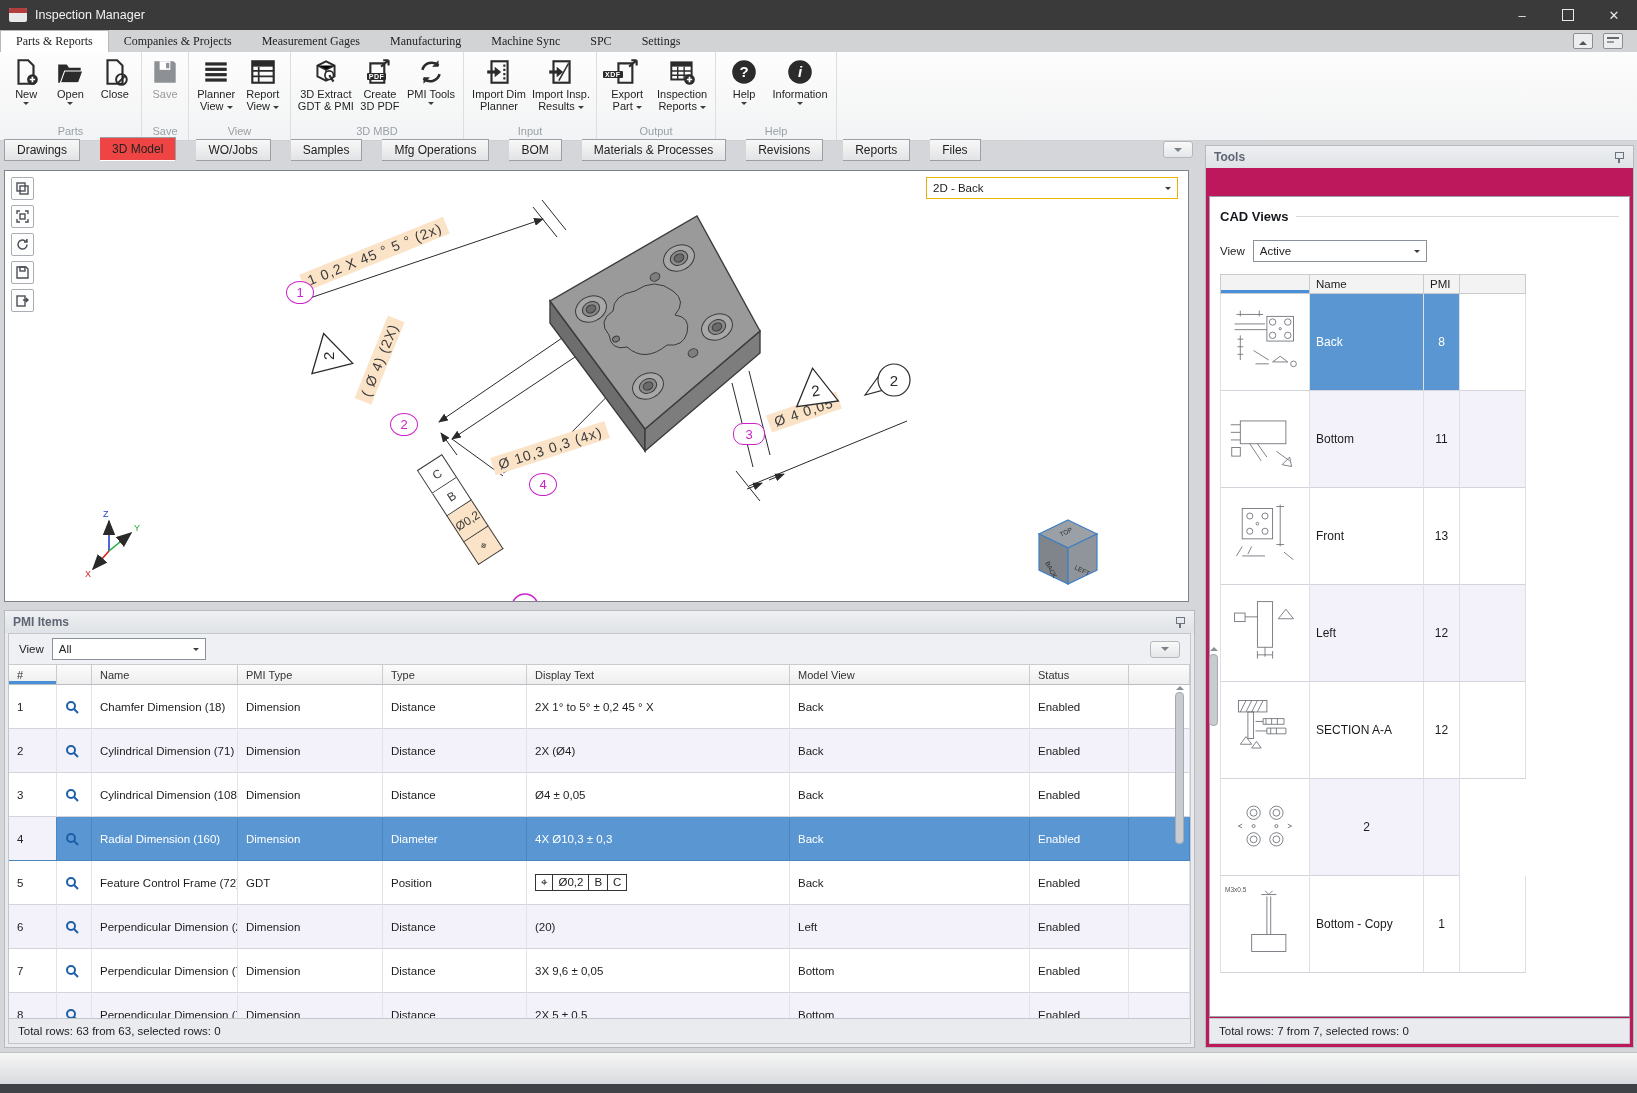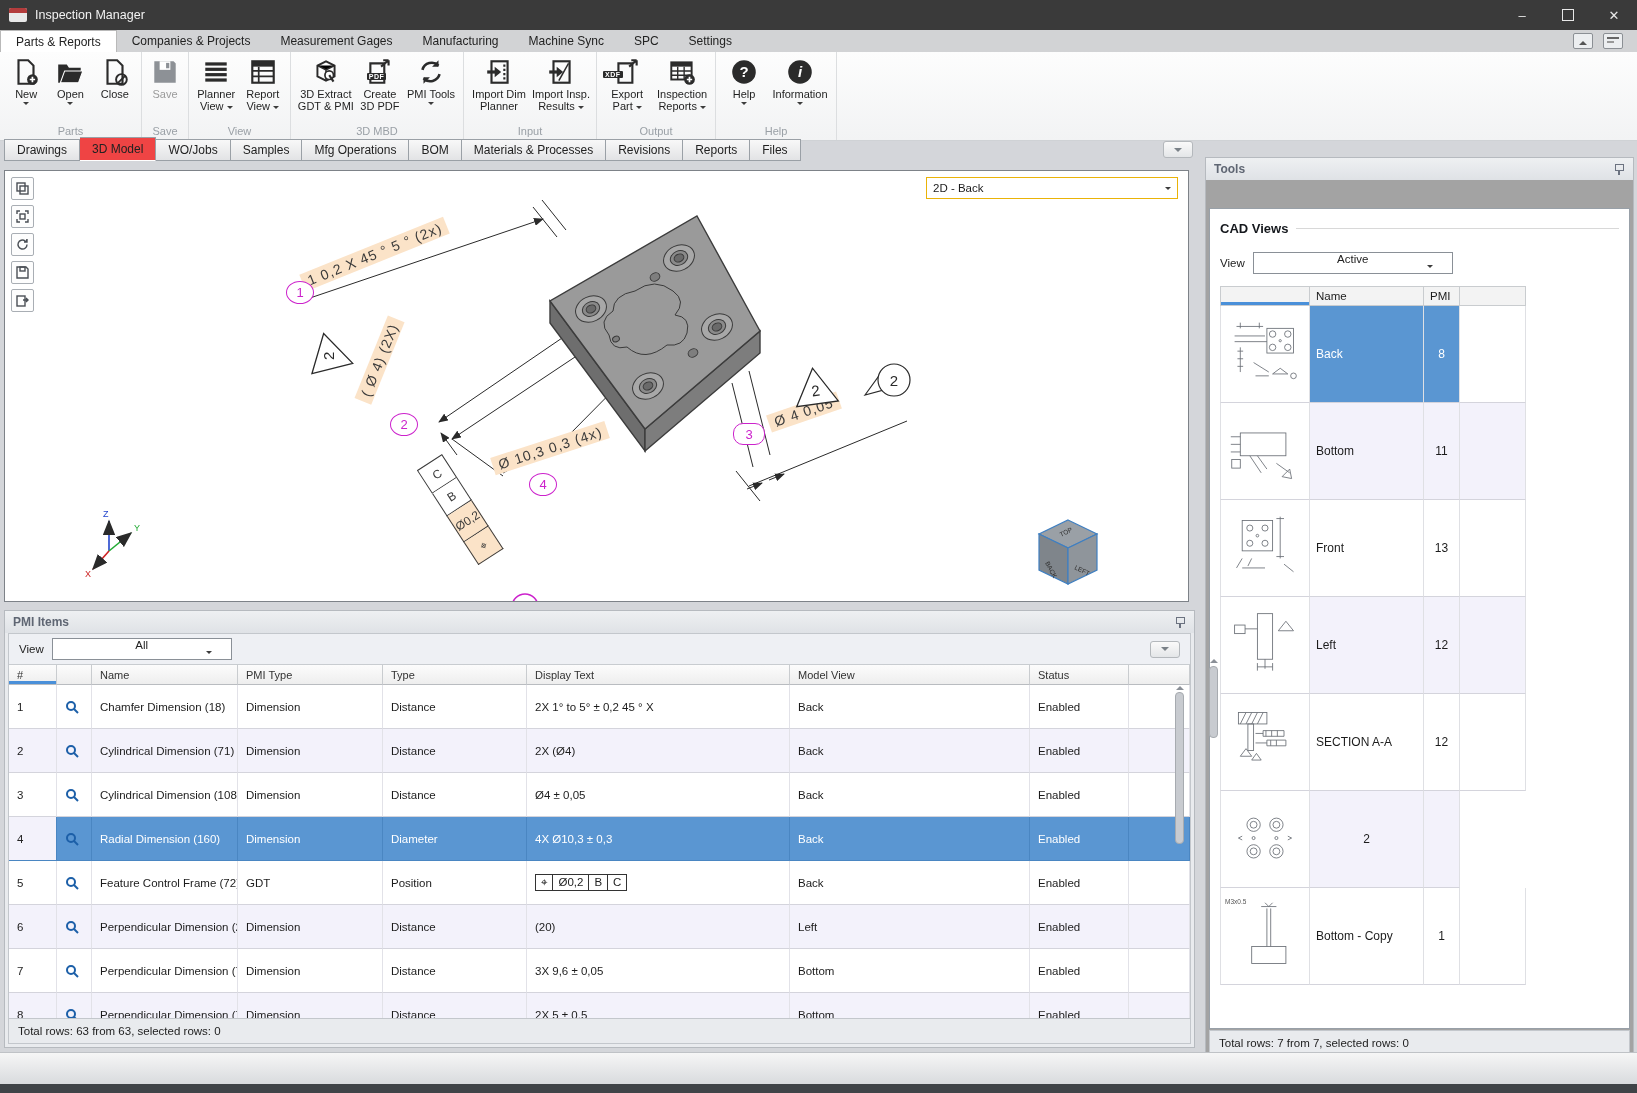--- a/index.html
+++ b/index.html
@@ -8,42 +8,42 @@
   
   .titlebar{position:absolute;left:0;top:0;width:1637px;height:30px;background:#3a3a3a;display:flex;align-items:center;color:#f2f2f2;}
   .titlebar .app-ico{width:18px;height:14px;margin:0 8px 0 9px;background:#e9e9e9;border-radius:2px;position:relative;}
   .titlebar .app-ico:before{content:"";position:absolute;left:0;top:0;right:0;height:5px;background:#b33c3c;border-radius:2px 2px 0 0;}
   .titlebar .ttl{font-size:12.5px;}
   .win-btns{margin-left:auto;display:flex;height:30px;}
   .win-btn{width:46px;height:30px;display:flex;align-items:center;justify-content:center;color:#e8e8e8;font-size:13px;}
   .win-btn .maxbox{width:10px;height:10px;border:1px solid #e8e8e8;}
   
   .menubar{position:absolute;left:0;top:30px;width:1637px;height:22px;background:#d2d3d5;display:flex;align-items:stretch;}
-  .menutab{padding:0 15px;display:flex;align-items:center;font-size:12px;color:#222;}
+  .menutab{padding:0 15px;display:flex;align-items:center;font-size:12px;color:#222;font-family:Liberation Serif, serif;}
   .menutab.active{background:#ffffff;border:1px solid #b9b9b9;border-bottom:none;}
   .menu-right{margin-left:auto;display:flex;align-items:center;gap:10px;padding-right:14px;}
   .mr-ico{width:18px;height:14px;border:1px solid #8b8f94;border-radius:2px;background:#eceef0;position:relative;}
   .mr-ico.up:before{content:"";position:absolute;left:5px;top:7px;border:4px solid transparent;border-bottom-color:#555;border-top:none;}
   .mr-ico.form:before{content:"";position:absolute;left:3px;top:3px;right:3px;height:2px;background:#666;}
   .mr-ico.form:after{content:"";position:absolute;left:3px;top:7px;width:7px;height:2px;background:#999;}
   
   .ribbon{position:absolute;left:0;top:52px;width:1637px;height:88px;background:linear-gradient(#fdfdfd,#f2f3f4);border-bottom:1px solid #cfd2d5;display:flex;}
   .rgroup{display:flex;flex-direction:column;border-right:1px solid #dcdee0;}
   .rbtns{flex:1;display:flex;align-items:flex-start;padding:3px 4px 0 4px;}
   .rglabel{height:15px;text-align:center;font-size:11px;color:#9aa0a6;}
   .rbtn{width:48px;display:flex;flex-direction:column;align-items:center;padding-top:2px;cursor:default;}
   .rbtn.w62{width:64px;}.rbtn.w55{width:58px;justify-content:center;}
   .rbtn svg{width:30px;height:30px;}
   .rbl{font-size:11px;line-height:12px;text-align:center;color:#1f1f1f;margin-top:1px;}
   .rbtn.disabled .rbl{color:#9b9b9b;}
   .caret{display:inline-block;width:0;height:0;border:3.5px solid transparent;border-top-color:#3c3c3c;border-bottom:none;vertical-align:middle;margin-left:3px;}
   .caret.block{margin:2px 0 0 0;}
   .badge{position:absolute;font-size:7px;font-weight:bold;color:#fff;background:#2b2b2b;padding:0 2px;border-radius:1px;letter-spacing:.5px;}
   
-  .doctabs{position:absolute;left:4px;top:145px;width:1189px;height:16px;display:flex;align-items:flex-end;}
+  .doctabs{position:absolute;left:4px;top:145px;width:1189px;height:16px;display:flex;align-items:flex-end;gap:20px;}
   .dtab{height:20px;display:flex;align-items:center;padding:0 12px;font-size:12px;background:linear-gradient(#f8f8f8,#e2e3e5);border:1px solid #9aa0a6;border-left:none;color:#222;}
   .dtab:first-child{border-left:1px solid #9aa0a6;}
   .dtab.active{background:#ef4444;height:22px;border-bottom:1px solid #fff;font-size:12px;}
   .collapse-btn{width:28px;height:15px;border:1px solid #b4b8bc;border-radius:3px;background:linear-gradient(#fafafa,#e4e6e8);display:flex;align-items:center;justify-content:center;}
   .collapse-btn:before{content:"";border:4px solid transparent;border-top-color:#7a8188;border-bottom:none;}
   
   .viewport{position:absolute;left:4px;top:170px;width:1183px;height:430px;background:#fff;border:1px solid #7d8288;overflow:hidden;}
   .vp-select{position:absolute;right:10px;top:6px;width:238px;height:20px;background:#fff;border:1px solid #eab308;display:flex;align-items:center;padding:0 6px;font-size:11.5px;}
   .vp-select .caret{margin-left:auto;}
   .vp-tools{position:absolute;left:6px;top:6px;display:flex;flex-direction:column;gap:5px;}
@@ -60,21 +60,21 @@
   .dcell span{transform:rotate(-90deg);white-space:nowrap;}
   .dcell.peach{background:#fbe3c8;}
   
   .pmi-panel{position:absolute;left:4px;top:610px;width:1189px;height:436px;background:#e9ebee;border:1px solid #b6babf;}
   .panel-hd{height:22px;display:flex;align-items:center;padding:0 8px;font-weight:bold;color:#5f6673;font-size:12px;background:linear-gradient(#eef0f2,#dfe2e6);}
   .pin{margin-left:auto;width:12px;height:12px;position:relative;}
   .pin:before{content:"";position:absolute;left:2px;top:1px;width:7px;height:5px;border:1.5px solid #6b7280;}
   .pin:after{content:"";position:absolute;left:5px;top:7px;width:1.5px;height:5px;background:#6b7280;}
   .pmi-body{position:absolute;left:3px;right:3px;top:22px;bottom:28px;background:#eef0f4;border:1px solid #c3c7cc;}
   .viewrow{height:30px;display:flex;align-items:center;gap:8px;padding:0 10px;font-size:11.5px;color:#222;}
-  .selectbox{width:140px;height:20px;background:#fff;border:1px solid #8a9097;display:flex;align-items:center;padding:0 19px;font-size:11.5px;flex-direction:column;}
+  .selectbox{width:140px;height:20px;background:#fff;border:1px solid #8a9097;display:flex;align-items:center;padding:0 6px;font-size:11.5px;}
   .selectbox .caret{margin-left:auto;}
   .viewrow .collapse-btn{margin-left:auto;}
   .grid{display:grid;grid-template-columns:48px 35px 146px 145px 144px 263px 240px 99px 1fr;}
   .thead{height:20px;background:linear-gradient(#fcfcfc,#ededed);border-top:1px solid #c8ccd0;}
   .thead>div{display:flex;align-items:center;padding:0 8px;font-size:11px;color:#333;border-right:1px solid #c9cccf;border-bottom:1px solid #b9bcc0;}
   .thead>div.sorted{box-shadow:inset 0 -3px 0 #4a90d9;}
   .tbody{height:338px;overflow:hidden;background:#fff;}
   .trow{height:44px;}
   .trow>div{display:flex;align-items:center;padding:0 8px;font-size:11.5px;border-right:1px solid #e2e2e8;border-bottom:1px solid #d4d4dc;background:#fff;overflow:hidden;white-space:nowrap;}
   .trow.alt>div{background:#f3f2fb;}
@@ -83,21 +83,21 @@
   .mag svg{width:14px;height:14px;stroke:#1c5fa8;fill:none;stroke-width:2;}
   .fcf{display:inline-flex;}
   .fcf span{border:1px solid #333;border-left:none;padding:1px 5px;font-size:11.5px;background:#fff;color:#222;}
   .fcf span:first-child{border-left:1px solid #333;}
   .panel-status{position:absolute;left:3px;right:3px;bottom:3px;height:24px;background:#e9ebee;border:1px solid #c3c7cc;display:flex;align-items:center;padding:0 9px;font-size:11.5px;color:#222;}
   .vscroll{position:absolute;right:5px;width:11px;display:flex;flex-direction:column;align-items:center;}
   .vtri-u{border:4.5px solid transparent;border-bottom-color:#8b9097;border-top:none;}
   .vtri-d{border:4.5px solid transparent;border-top-color:#8b9097;border-bottom:none;}
   .vthumb{width:7px;border-radius:4px;background:#c8cbd0;border:1px solid #a7abb0;}
   
-  .tools-panel{position:absolute;left:1205px;top:145px;width:427px;height:901px;background:#a3a3a3;border:1px solid #b6babf;margin-top:12px;}
+  .tools-panel{position:absolute;left:1205px;top:145px;width:427px;height:901px;background:#be185d;border:1px solid #b6babf;}
   .mgr-bar{height:26px;background:linear-gradient(#9a9a9a,#565656);display:flex;align-items:center;color:#fff;font-weight:bold;font-size:12.5px;padding:0 14px;}
   .mgr-bar .wcaret{margin-left:auto;border:5px solid transparent;border-top-color:#fff;border-bottom:none;}
   .mgr-bar .collapse-btn{margin-left:10px;}
   .tools-content{position:absolute;left:3px;right:3px;top:50px;bottom:30px;background:#fff;border:1px solid #98a0a8;padding:12px 10px;}
   .sect-hd{display:flex;align-items:center;gap:8px;font-weight:bold;font-size:13px;color:#15181d;}
   .sect-hd .rule{flex:1;height:1px;background:#d8d8d8;}
   .cad-grid{display:grid;grid-template-columns:90px 114px 36px 66px;}
   .cad-head{height:20px;}
   .cad-head>div{display:flex;align-items:center;padding:0 6px;font-size:11.5px;border:1px solid #c9cccf;border-left:none;background:#f3f3f3;}
   .cad-head>div:first-child{border-left:1px solid #c9cccf;box-shadow:inset 0 -3px 0 #4a90d9;}

